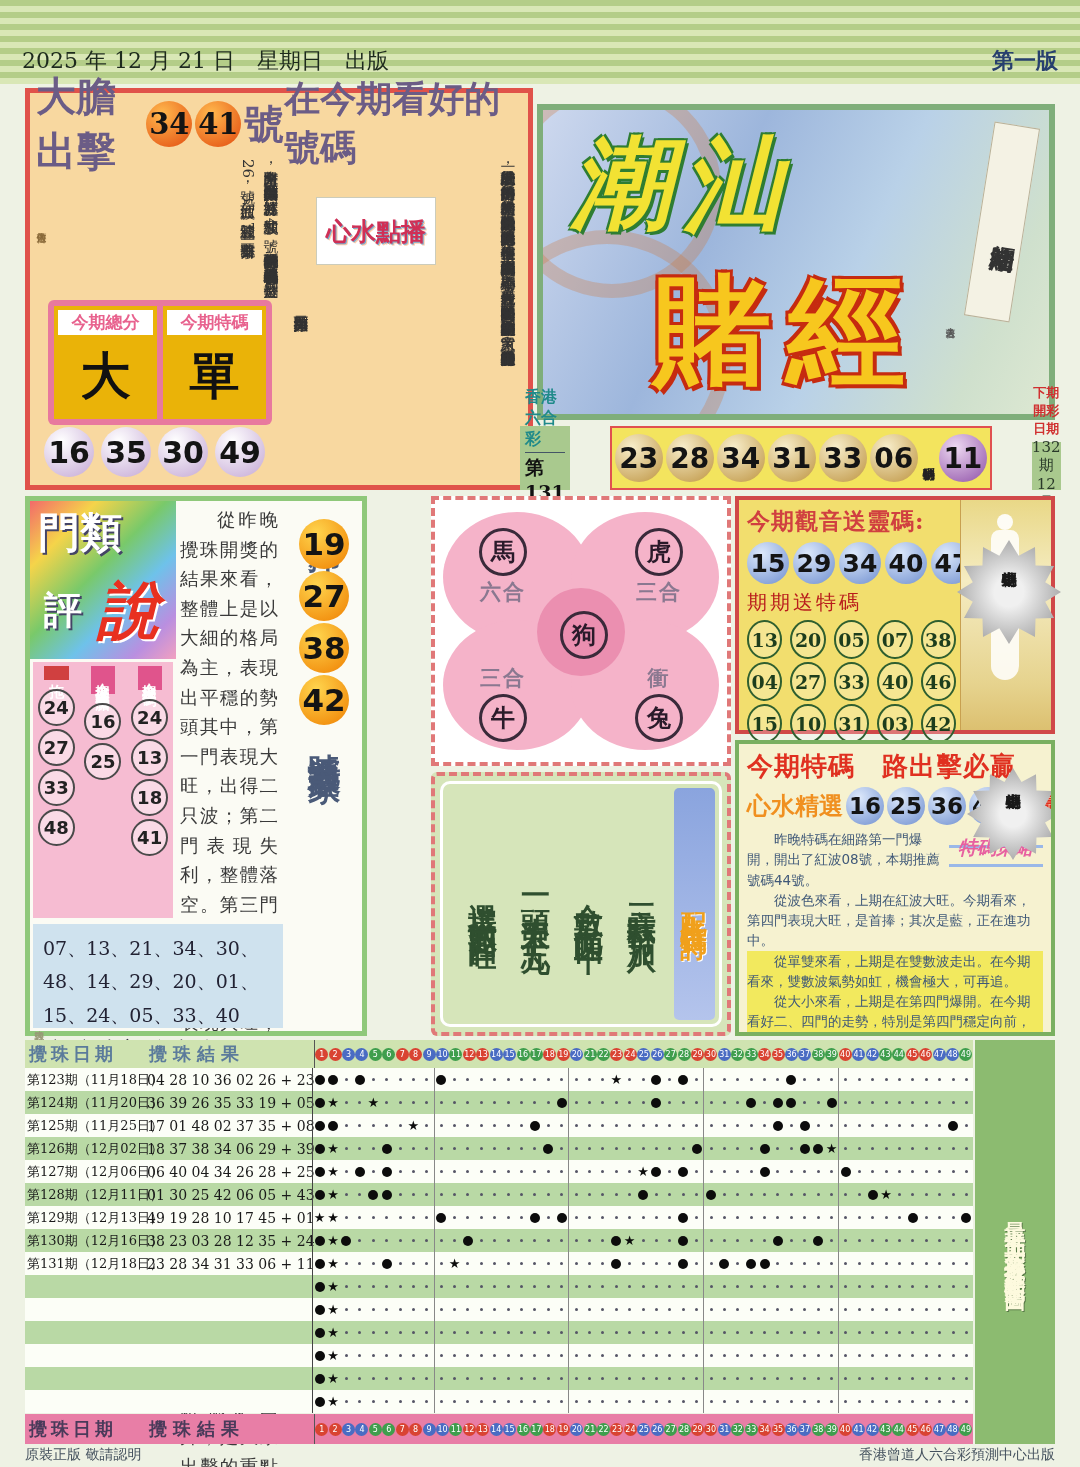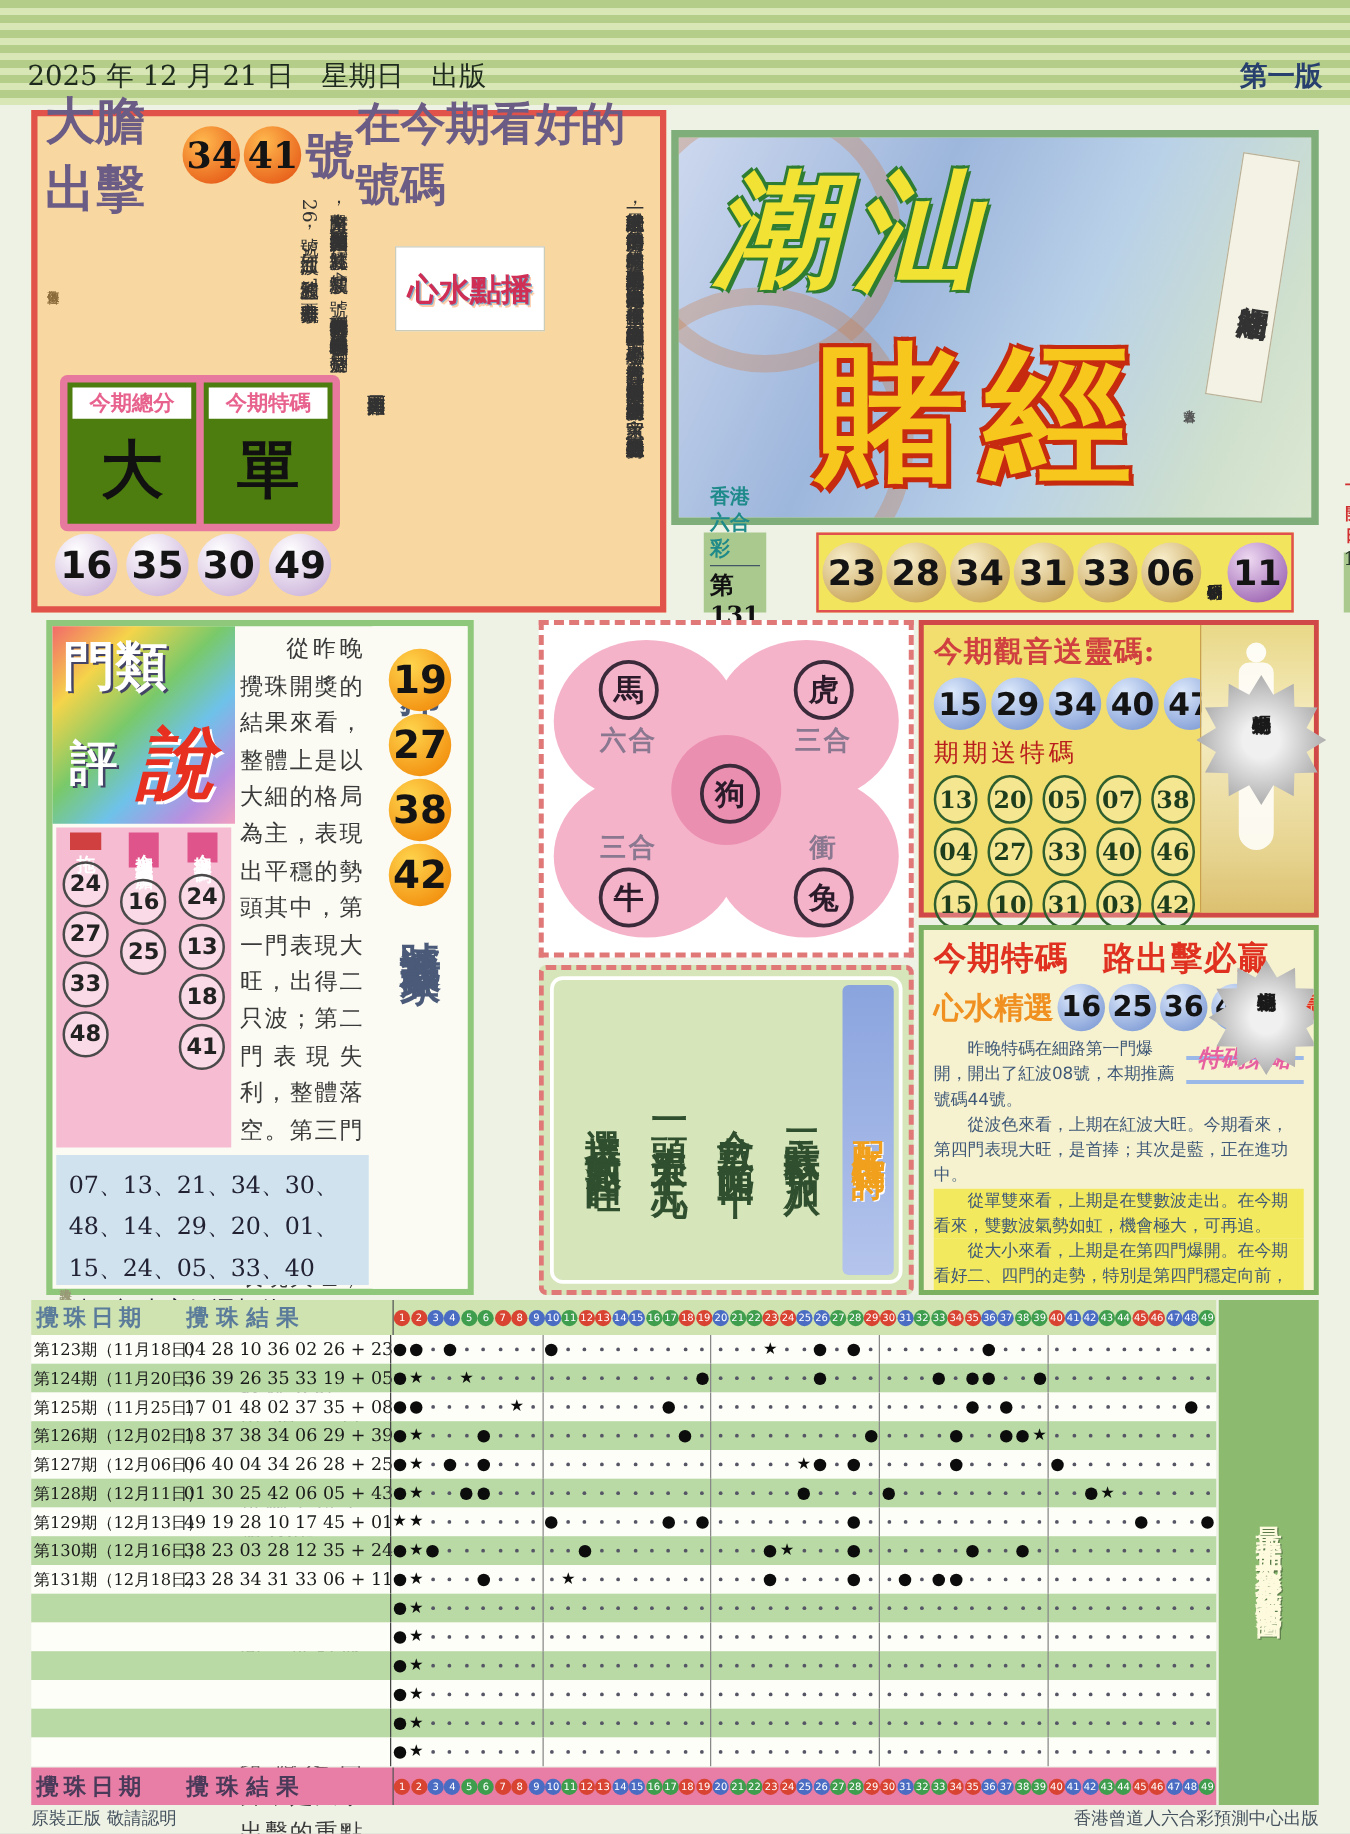--- a/index.html
+++ b/index.html
@@ -24,21 +24,21 @@
             border:5px solid #e0524a;background:#f8d8a0;}
   .lead-headline{display:flex;align-items:center;height:62px;padding:0 6px;}
   .lead-h-left{display:flex;align-items:center;gap:3px;font-size:40px;font-weight:bold;color:#6b5c86;}
   .hl-ball{width:46px;height:46px;background:radial-gradient(circle at 35% 28%,#ffb94e,#e24a0e);font-size:29px;}
   .lead-h-right{margin-left:auto;font-size:36px;font-weight:bold;color:#6b5c86;}
   .lead-body{display:flex;height:325px;padding:0 4px;}
   .lead-colA{width:250px;position:relative;display:flex;flex-direction:column;}
   .lead-article-left{height:146px;font-size:15px;line-height:1.55;color:#333;padding:4px 2px 0 14px;overflow:hidden;}
   .lead-byline{position:absolute;left:0;top:70px;font-size:10px;color:#8a6a3a;}
   .summary-box{height:118px;background:#e8799e;border-radius:6px;padding:6px;display:flex;gap:6px;margin:2px 12px 0 14px;}
-  .sum-half{flex:1;background:#4d7c0f;display:flex;flex-direction:column;}
+  .sum-half{flex:1;background:#eab308;display:flex;flex-direction:column;}
   .sum-label{background:#fff;color:#e8628e;font-weight:bold;font-size:17px;text-align:center;padding:1px 0;margin:4px 4px 0;}
   .sum-value{flex:1;display:flex;align-items:center;justify-content:center;font-size:50px;font-weight:bold;color:#111;}
   .lead-balls{height:58px;display:flex;gap:7px;align-items:center;padding-left:10px;}
   .lav-ball{width:50px;height:50px;background:radial-gradient(circle at 35% 28%,#ffffff,#c3a6d4);font-size:30px;}
   .lead-colB{width:26px;font-size:15px;color:#333;padding-top:150px;line-height:1.2;}
   .lead-colC{flex:1;position:relative;overflow:hidden;}
   .lead-article-right{position:absolute;inset:2px;font-size:15px;line-height:1.6;color:#333;padding:2px;}
   .xinshui{position:absolute;left:6px;top:42px;width:118px;height:66px;background:#fff;border:1px solid #ccb;
            display:flex;align-items:center;justify-content:center;font-size:25px;font-weight:bold;
            color:#d02f55;text-shadow:1px 1px 0 #7ac,2px 2px 0 #fca;}
@@ -51,36 +51,36 @@
   .mast-w1{position:absolute;left:28px;top:8px;font-size:100px;font-weight:bold;font-style:italic;color:#f2e233;
            letter-spacing:12px;
            text-shadow:3px 3px 0 #2e7d32,-2px -2px 0 #2e7d32,2px -2px 0 #2e7d32,-2px 2px 0 #2e7d32;}
   .mast-w2{position:absolute;left:110px;top:142px;font-size:118px;font-weight:bold;color:#f7c71e;letter-spacing:16px;
            text-shadow:4px 4px 0 #c62b10,-3px -3px 0 #c62b10,3px -3px 0 #c62b10,-3px 3px 0 #c62b10;}
   .spine{position:absolute;right:24px;top:14px;width:46px;height:196px;background:#f4f2e4;border:1px solid #b9b29a;
          transform:rotate(9deg);font-size:24px;font-weight:bold;color:#333;text-align:center;padding-top:10px;box-sizing:border-box;}
   .spine-byline{position:absolute;right:92px;top:210px;font-size:10px;color:#555;}
 
   
-  .result-bar{position:absolute;left:563px;top:426px;width:518px;height:64px;display:flex;gap:40px;}
+  .result-bar{position:absolute;left:520px;top:426px;width:518px;height:64px;display:flex;gap:40px;}
   .rb-left{width:104px;background:#a9c98e;display:flex;flex-direction:column;justify-content:center;padding:2px 5px;box-sizing:border-box;}
   .rb-lottery{color:#1f8a8a;font-weight:bold;font-size:16px;border-bottom:1px solid #456;padding-bottom:2px;}
   .rb-period{font-size:19px;color:#111;font-weight:bold;padding-top:2px;}
   .rb-mid{flex:1;background:#f3e45e;border:2px solid #e05050;display:flex;align-items:center;padding:0 3px;gap:3px;}
   .gold-ball{width:48px;height:48px;background:radial-gradient(circle at 35% 28%,#f8eecb,#bd9340);font-size:28px;}
   .rb-sp-label{writing-mode:vertical-rl;text-orientation:upright;font-size:12px;font-weight:bold;color:#222;
                line-height:1.1;margin:0 1px;}
   .purple-ball{width:48px;height:48px;background:radial-gradient(circle at 35% 28%,#eed9f2,#8d4ea6);font-size:28px;}
   .rb-right{width:96px;background:#a9c98e;text-align:center;display:flex;flex-direction:column;justify-content:center;margin-top:16px;}
   .rb-next-label{color:#d03030;font-weight:bold;font-size:13px;}
   .rb-next-period,.rb-next-date{font-size:15px;color:#2a3a2a;}
 
   
   .comment-box{position:absolute;left:25px;top:496px;width:342px;height:540px;box-sizing:border-box;
-               border:5px solid #8fc87a;background:#fbfbf4;display:flex;margin-left:12px;}
+               border:5px solid #8fc87a;background:#fbfbf4;display:flex;}
   .cb-main{flex:1;display:flex;flex-direction:column;min-width:0;}
   .cb-top{display:flex;flex:1;min-height:0;}
   .cb-leftcol{width:146px;display:flex;flex-direction:column;}
   .cb-title{height:158px;position:relative;color:#fff;
             background:linear-gradient(135deg,#f26a6a 0%,#f5d44a 22%,#79c96a 45%,#6ec2ea 65%,#b98fe0 85%,#f2a0c0 100%);}
   .cbt-a{position:absolute;left:8px;top:4px;font-size:42px;font-weight:bold;text-shadow:2px 2px 0 #446;}
   .cbt-b{position:absolute;left:14px;top:84px;font-size:38px;font-weight:bold;text-shadow:2px 2px 0 #446;}
   .cbt-c{position:absolute;left:68px;top:68px;font-size:62px;font-weight:bold;color:#e83020;font-style:italic;
          text-shadow:2px 2px 0 #fff;}
   .cb-pink{flex:1;background:#f6bcd2;margin:3px;position:relative;display:flex;justify-content:space-around;padding-top:4px;}

